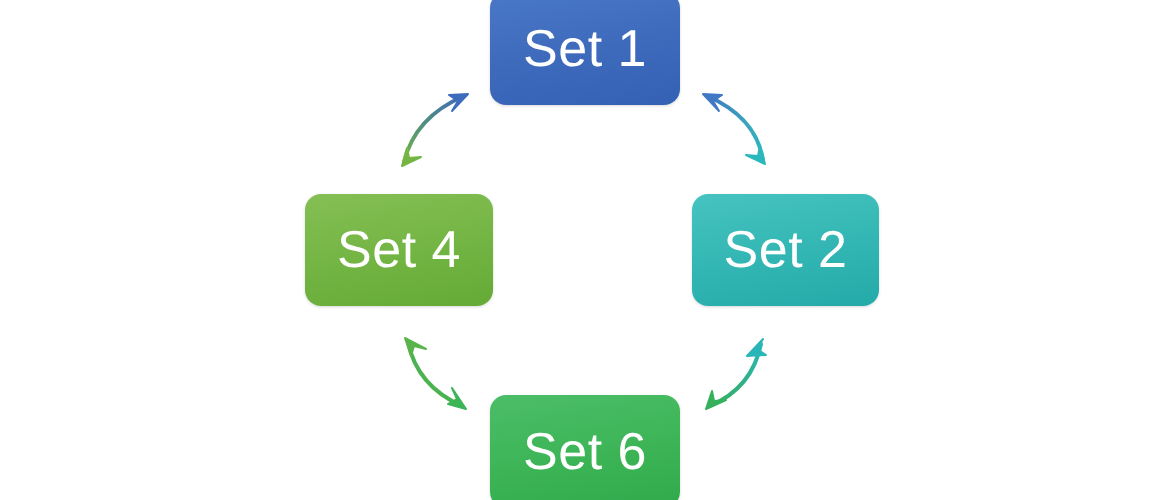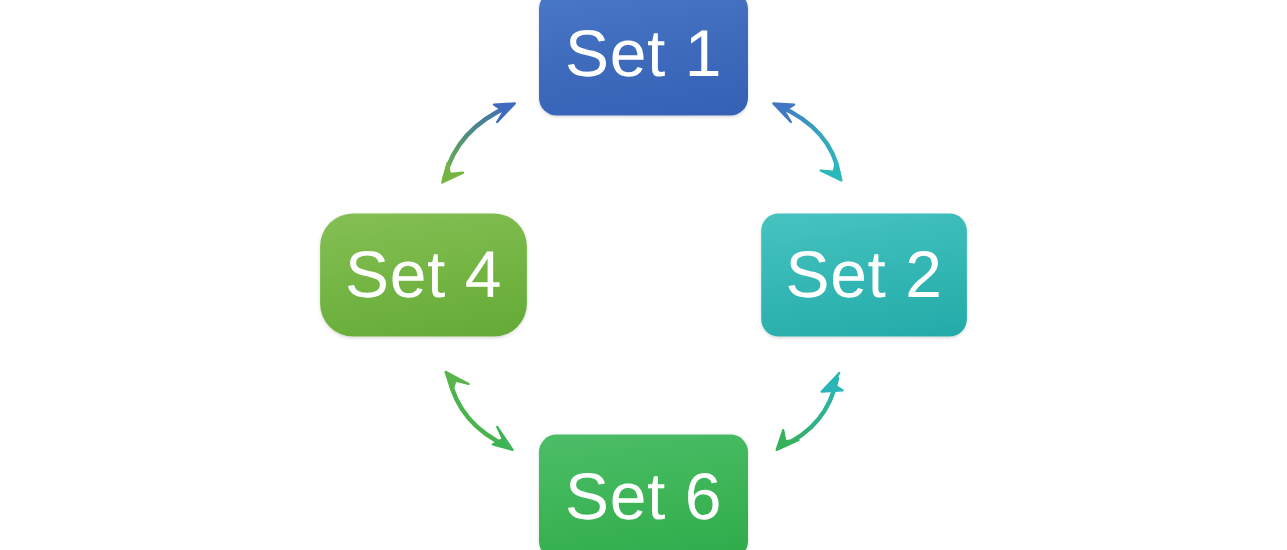--- a/index.html
+++ b/index.html
@@ -28,21 +28,21 @@
     position: absolute;
     display: flex;
     align-items: center;
     justify-content: center;
     border-radius: 16px;
     box-sizing: border-box;
     box-shadow: 0 1px 3px rgba(0,0,0,0.16);
   }
   .node-label {
     color: #ffffff;
-    font-size: 60px;
+    font-size: 52px;
     font-weight: 400;
     letter-spacing: 0.5px;
     line-height: 1;
     white-space: nowrap;
     text-rendering: geometricPrecision;
   }
   
   #node-set-1 {
     left: 490px;
     top: -8px;
@@ -61,26 +61,25 @@
   
   #node-set-3 {
     left: 490px;
     top: 395px;
     width: 190px;
     height: 113px;
     background: linear-gradient(170deg, #4cbd68 0%, #3db557 52%, #2faa4b 100%);
   }
   
   #node-set-4 {
-    left: 291px;
+    left: 305px;
     top: 194px;
     width: 188px;
     height: 112px;
     background: linear-gradient(170deg, #85bf55 0%, #74b544 50%, #64aa36 100%);
-    border-radius: 30px;
   }
 </style>
 </head>
 <body>
 
 <div id="canvas">
 
   <svg class="arrow-layer" viewBox="0 0 1170 500" width="1170" height="500" xmlns="http://www.w3.org/2000/svg">
     <defs>
 

